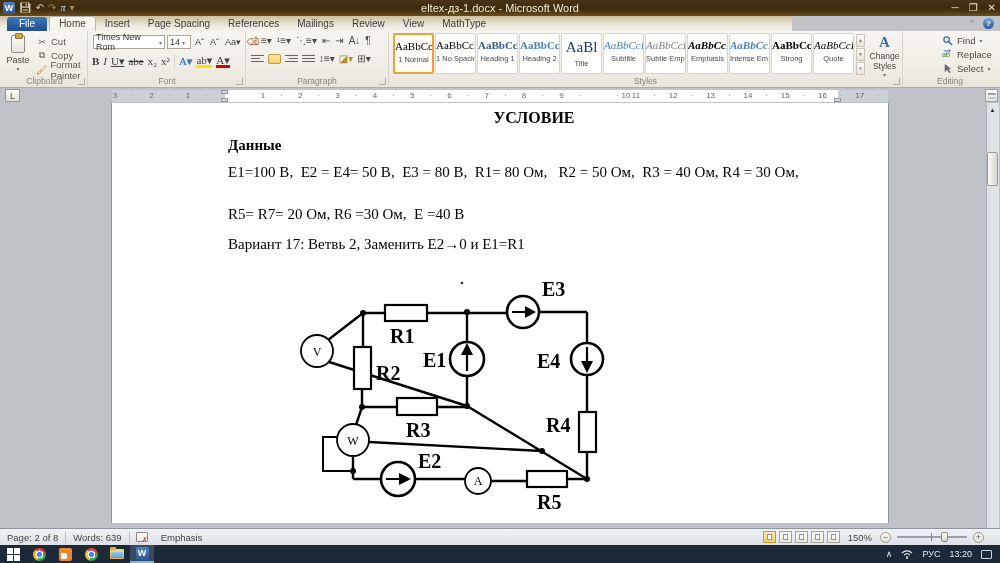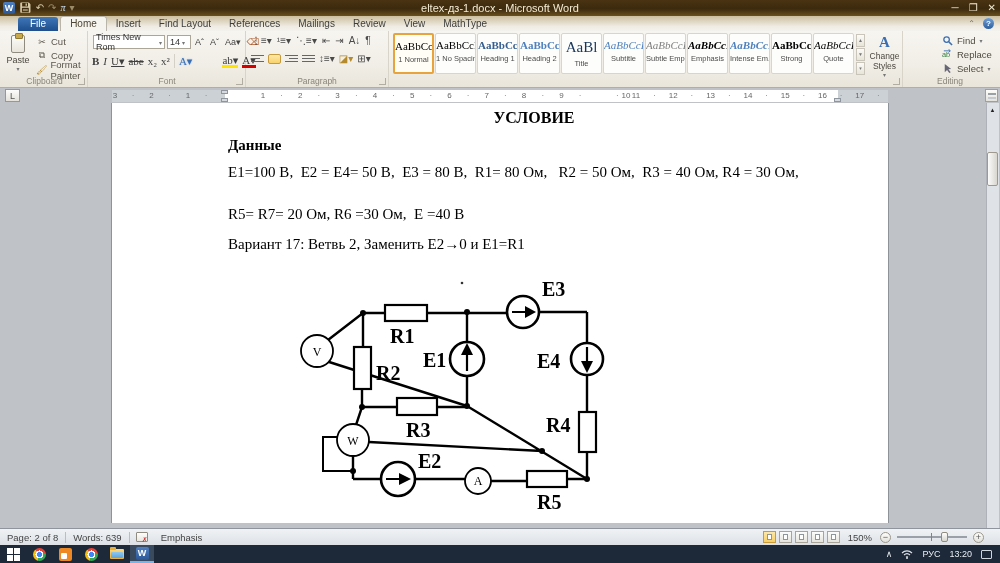--- a/index.html
+++ b/index.html
@@ -12,21 +12,21 @@
   .qat{display:flex;align-items:center;gap:4px;padding-left:3px;height:100%;}
   .qat-ic{font-size:10px;line-height:12px;color:#d8c9a6;}
   .wlogo{width:12px;height:12px;background:linear-gradient(#4f7fc1,#2b5797);color:#fff;font-weight:bold;font-size:9px;text-align:center;line-height:12px;border-radius:2px;}
   .dimic{color:#9a8a67;}
   .piic{color:#cfe0f0;font-family:"Liberation Serif",serif;font-style:italic;}
   .wtitle{position:absolute;left:0;right:0;text-align:center;font-size:11px;color:#f3ead2;}
   .winctl{position:absolute;right:4px;top:1px;display:flex;gap:10px;}
   .winctl span{color:#f0e6cf;font-size:10px;line-height:13px;cursor:default;}
 
   
-  #tabrow{left:0;top:16px;width:1000px;height:15px;background:linear-gradient(#cdbf9f,#efece3 70%,#f4f2ec);display:flex;align-items:flex-end;padding-left:18px;}
+  #tabrow{left:0;top:16px;width:792px;height:15px;background:linear-gradient(#cdbf9f,#efece3 70%,#f4f2ec);display:flex;align-items:flex-end;padding-left:7px;}
   .tab{font-size:10px;color:#3e3e3e;padding:1px 9px 2px 9px;border-radius:3px 3px 0 0;}
   .tab.file{background:linear-gradient(#3f77b9,#1e4e8c);color:#fff;margin-right:2px;padding:1px 12px 2px 12px;}
   .tab.active{background:#f6f4ef;border:1px solid #b9b5aa;border-bottom:none;color:#4c4434;}
   #tabrow-right{position:absolute;right:6px;top:18px;display:flex;gap:8px;align-items:center;}
   .ribmin{font-size:8px;color:#6b6ب;color:#6b6b6b;}
   .helpq{width:11px;height:11px;border-radius:50%;background:linear-gradient(#6fa0d8,#2d5f9e);color:#fff;font-size:8px;font-weight:bold;text-align:center;line-height:11px;}
 
   
   #ribbon{left:0;top:31px;width:1000px;height:57px;background:linear-gradient(#f7f5f0,#f1eee7 60%,#e9e5da);border-bottom:1px solid #b2aea3;}
   .group{position:absolute;top:0;height:56px;border-right:1px solid #d8d4c9;}
@@ -44,21 +44,21 @@
   #g-font{left:89px;width:157px;}
   .fontrow1{position:absolute;left:4px;top:4px;display:flex;align-items:center;gap:2px;}
   .combo{background:#fff;border:1px solid #aba really;border:1px solid #aba698;font-size:9px;color:#333;height:14px;display:flex;align-items:center;padding:0 2px;gap:2px;}
   .combo .car{font-size:6px;color:#777;}
   .fbtn{font-size:9px;color:#444;padding:0 2px;height:14px;display:flex;align-items:center;}
   .fontrow2{position:absolute;left:3px;top:23px;display:flex;align-items:center;gap:4px;font-family:"Liberation Serif",serif;font-size:11px;color:#3f3f3f;}
   .fr2 b{font-weight:bold;}
   .u-l{text-decoration:underline;}
   .strik{text-decoration:line-through;}
   .vsep{width:1px;height:14px;background:#d4d0c5;}
-  .hl{border-bottom:3px solid #ffe400;line-height:10px;margin-left:26px;}
+  .hl{border-bottom:3px solid #ffe400;line-height:10px;}
   .fc{border-bottom:3px solid #d40000;line-height:10px;}
   .glowA{color:#3b6fb3;text-shadow:0 0 2px #9cc3ef;}
   
   #g-par{left:246px;width:143px;}
   .parrow1{position:absolute;left:5px;top:4px;display:flex;align-items:center;gap:5px;font-size:10px;color:#4a4a4a;}
   .parrow2{position:absolute;left:5px;top:22px;display:flex;align-items:center;gap:4px;}
   .al{width:13px;height:10px;background-repeat:no-repeat;padding:1px;}
   .al-l{background:linear-gradient(#666 0 0) 0 1px/13px 1px no-repeat,linear-gradient(#666 0 0) 0 4px/9px 1px no-repeat,linear-gradient(#666 0 0) 0 7px/13px 1px no-repeat,linear-gradient(#666 0 0) 0 10px/9px 1px no-repeat;}
   .al-c{background:linear-gradient(#666 0 0) 0 1px/13px 1px no-repeat,linear-gradient(#666 0 0) 2px 4px/9px 1px no-repeat,linear-gradient(#666 0 0) 0 7px/13px 1px no-repeat,linear-gradient(#666 0 0) 2px 10px/9px 1px no-repeat;}
   .al-r{background:linear-gradient(#666 0 0) 0 1px/13px 1px no-repeat,linear-gradient(#666 0 0) 4px 4px/9px 1px no-repeat,linear-gradient(#666 0 0) 0 7px/13px 1px no-repeat,linear-gradient(#666 0 0) 4px 10px/9px 1px no-repeat;}
@@ -152,21 +152,21 @@
     <span>─</span>
     <span>❐</span>
     <span>✕</span>
   </div>
 </div>
 
 <div id="tabrow" class="abs">
     <div class="tab file">File</div>
     <div class="tab active">Home</div>
     <div class="tab">Insert</div>
-    <div class="tab">Find Layout</div>
+    <div class="tab">Page Spacing</div>
     <div class="tab">References</div>
     <div class="tab">Mailings</div>
     <div class="tab">Review</div>
     <div class="tab">View</div>
     <div class="tab">MathType</div>
   </div>
 <div id="tabrow-right">
   <span class="ribmin">⌃</span>
   <span class="helpq">?</span>
 </div>
@@ -301,20 +301,21 @@
     <div class="stylescroll">
       <div>▲</div>
       <div>▼</div>
       <div>▾</div>
     </div>
     <div class="chgstyles">
       <div class="chgA">A</div>
       <div>Change Styles</div>
       <div style="font-size:6px;color:#777;">▾</div>
     </div>
+    <div class="glabel">Styles</div>
     <div class="dlg"></div>
   </div>
 
   <div class="group" id="g-edit">
     <div class="editrows">
       <div class="erow">
         <svg class="eic" viewBox="0 0 12 12">
             <circle cx="5" cy="5" r="3" fill="none" stroke="#3b6fb3" stroke-width="1.4"></circle>
             <line x1="7.5" y1="7.5" x2="11" y2="11" stroke="#3b6fb3" stroke-width="1.6"></line>
           </svg>

